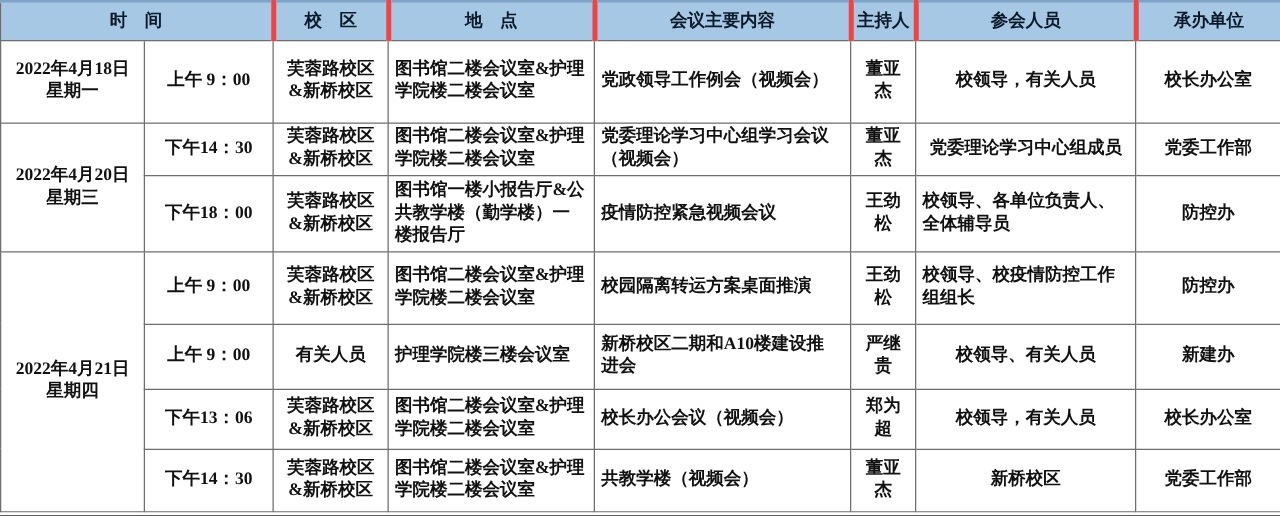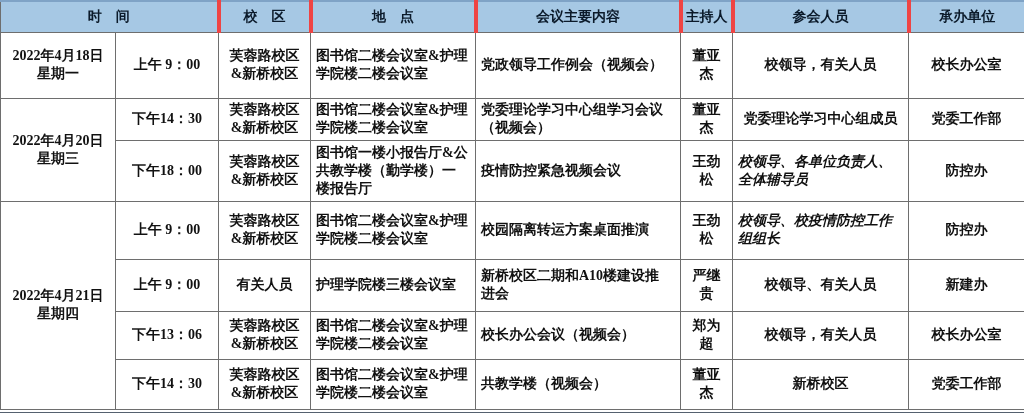--- a/index.html
+++ b/index.html
@@ -32,21 +32,21 @@
     border:1px solid var(--grid);
     font-size:14px;font-weight:bold;line-height:18px;
     vertical-align:middle;padding:2px 5px;
     white-space:pre-line;overflow:hidden;
   }
   tr.hr{height:31px;}
   tr.r1{height:66px;} tr.r2{height:42px;} tr.r3{height:61px;}
   tr.r4{height:58px;} tr.r5{height:52px;} tr.r6{height:48px;} tr.r7{height:50px;}
   .c-date,.c-time,.c-campus,.c-host,.c-part,.c-org{text-align:center;}
   .c-loc,.c-content{text-align:left;}
-  .c-part.al{text-align:left;font-style:italic;}
+  .c-part.al{text-align:left;}
   .bottom-strip{
     width:1024px;height:5px;
     background:linear-gradient(#ffffff 0 40%, var(--bottom-bar) 40% 100%);
   }
 </style>
 </head>
 <body>
 
 <div class="sheet">
   <table>

